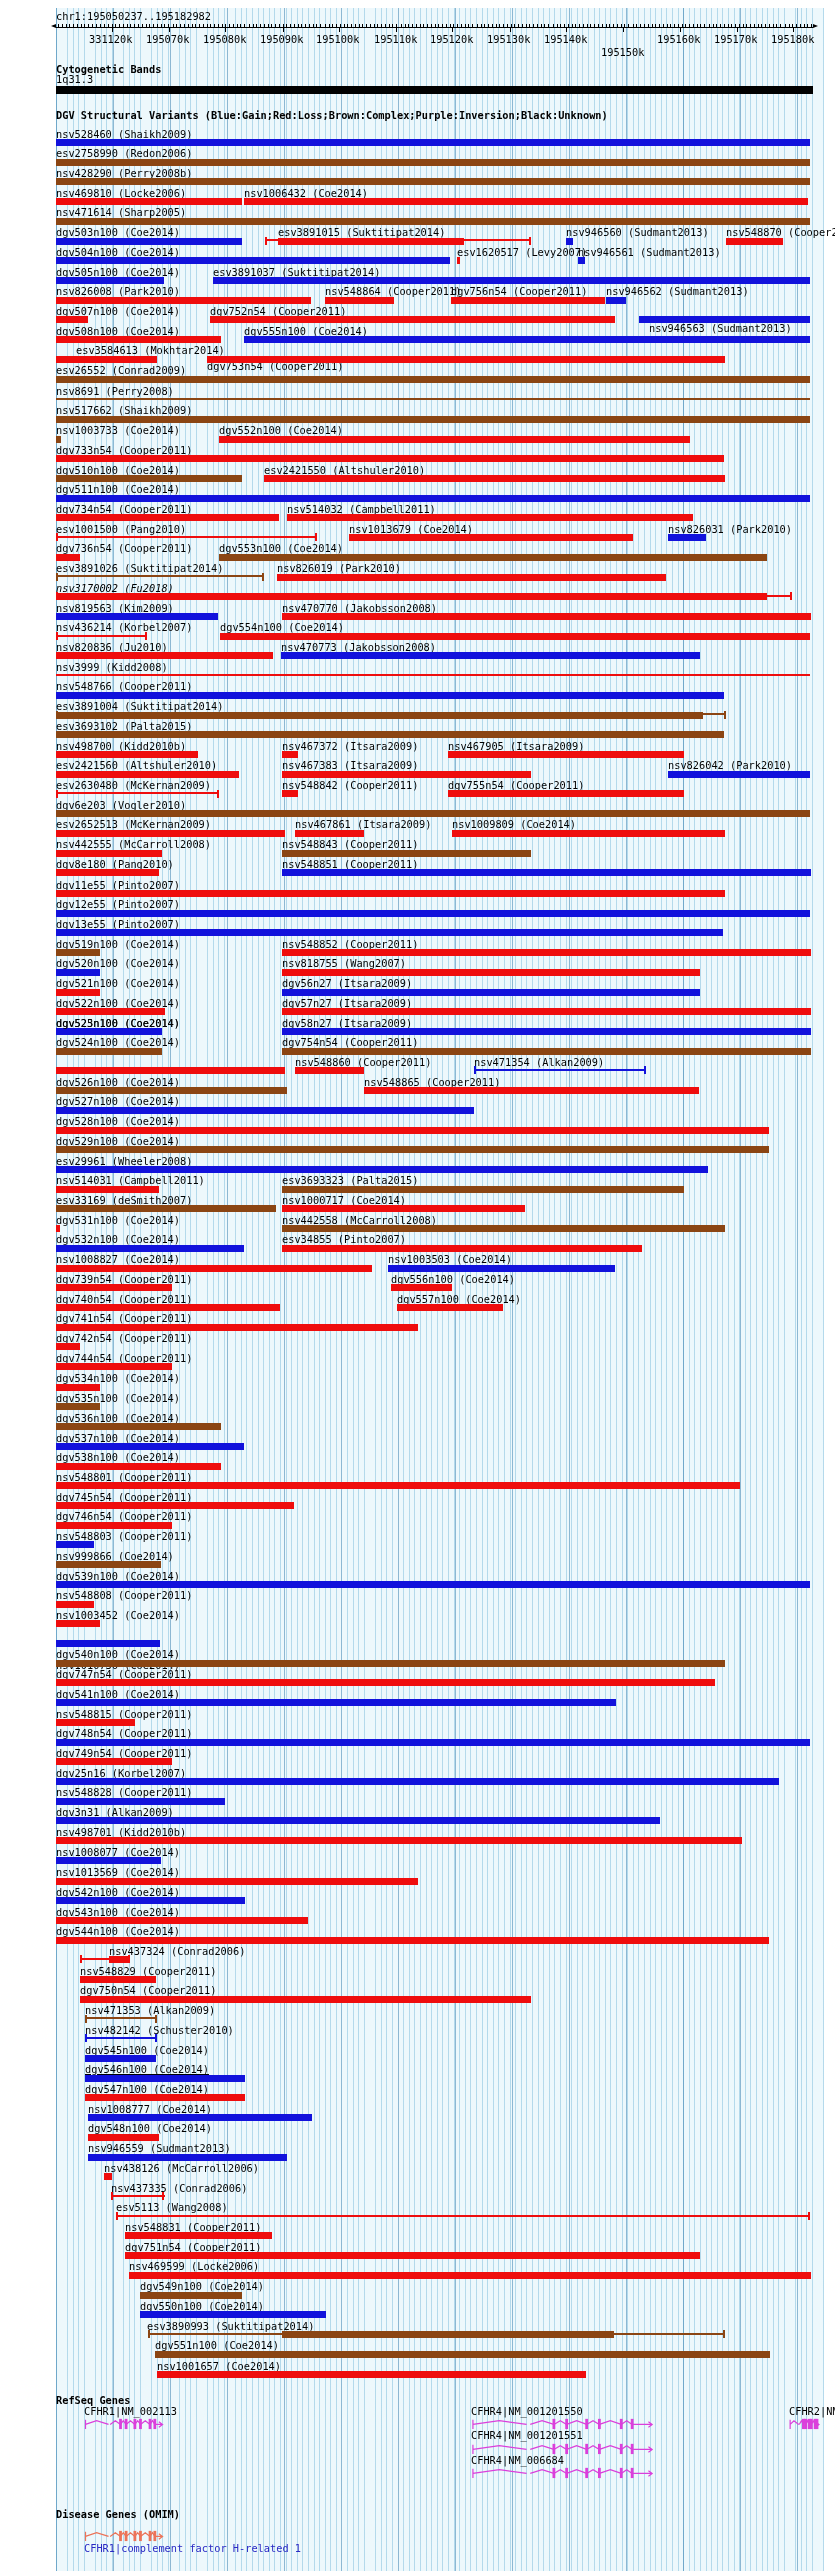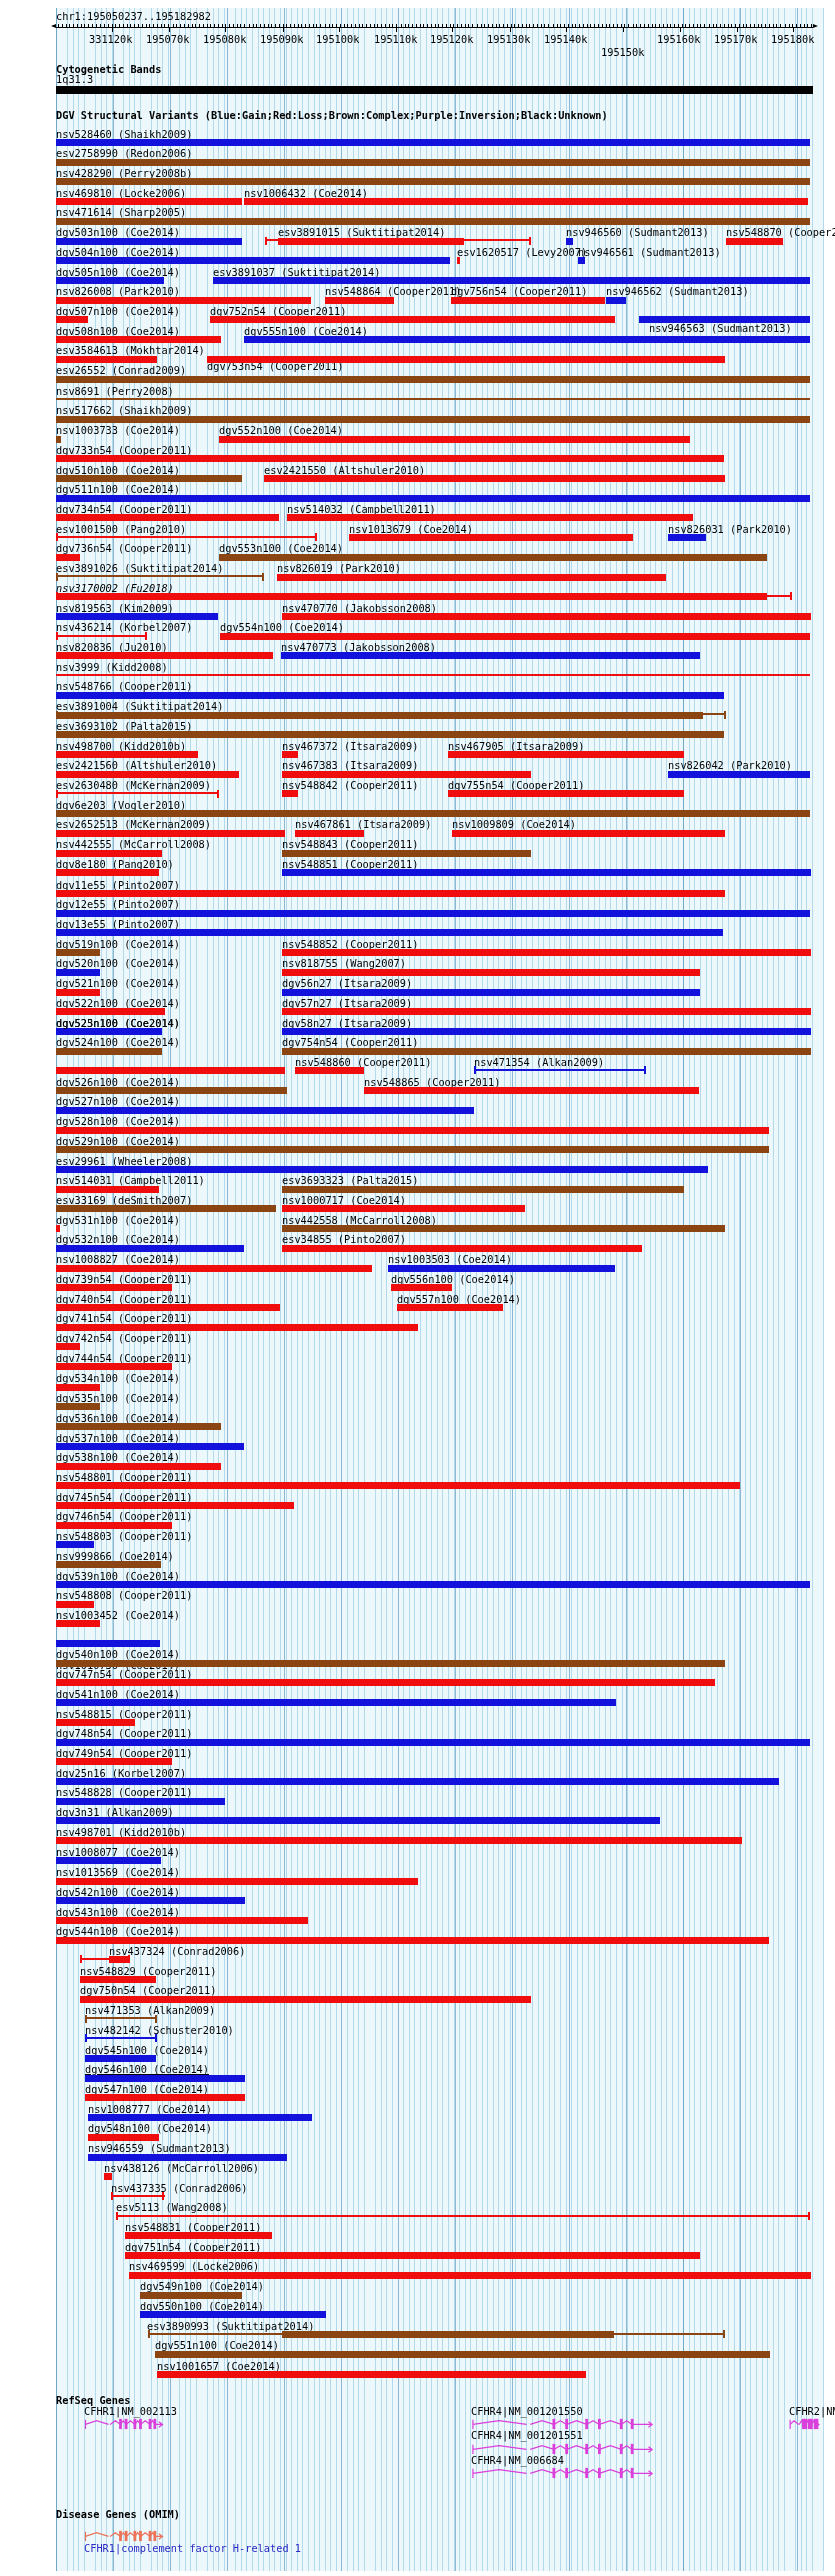--- a/index.html
+++ b/index.html
@@ -311,21 +311,21 @@
       <div class="vlabel" style="left: 56px; top: 307px;">dgv507n100 (Coe2014)</div>
       <div class="vbar" style="left: 56px; top: 316px; width: 32px; background: rgb(239, 13, 13);"></div>
       <div class="vlabel" style="left: 210px; top: 307px;">dgv752n54 (Cooper2011)</div>
       <div class="vbar" style="left: 210px; top: 316px; width: 405px; background: rgb(239, 13, 13);"></div>
       <div class="vlabel" style="left: 639px; top: 324px; margin-left: 10px;">nsv946563 (Sudmant2013)</div>
       <div class="vbar" style="left: 639px; top: 316px; width: 171px; background: rgb(18, 18, 220);"></div>
       <div class="vlabel" style="left: 56px; top: 327px;">dgv508n100 (Coe2014)</div>
       <div class="vbar" style="left: 56px; top: 336px; width: 165px; background: rgb(239, 13, 13);"></div>
       <div class="vlabel" style="left: 244px; top: 327px;">dgv555n100 (Coe2014)</div>
       <div class="vbar" style="left: 244px; top: 336px; width: 566px; background: rgb(18, 18, 220);"></div>
-      <div class="vlabel" style="left: 56px; top: 346px;">esv3584613 (Mokhtar2014)</div>
+      <div class="vlabel" style="left: 56px; top: 346px; padding-left: 20px;">esv3584613 (Mokhtar2014)</div>
       <div class="vbar" style="left: 56px; top: 356px; width: 101px; background: rgb(239, 13, 13);"></div>
       <div class="vlabel" style="left: 207px; top: 362px;">dgv753n54 (Cooper2011)</div>
       <div class="vbar" style="left: 207px; top: 356px; width: 518px; background: rgb(239, 13, 13);"></div>
       <div class="vlabel" style="left: 56px; top: 366px;">esv26552 (Conrad2009)</div>
       <div class="vbar" style="left: 56px; top: 376px; width: 754px; background: rgb(139, 69, 19);"></div>
       <div class="vlabel" style="left: 56px; top: 387px;">nsv8691 (Perry2008)</div>
       <div class="vthin" style="left: 56px; top: 398px; width: 754px; background: rgb(139, 69, 19);"></div>
       <div class="vlabel" style="left: 56px; top: 406px;">nsv517662 (Shaikh2009)</div>
       <div class="vbar" style="left: 56px; top: 416px; width: 754px; background: rgb(139, 69, 19);"></div>
       <div class="vlabel" style="left: 56px; top: 426px;">nsv1003733 (Coe2014)</div>

